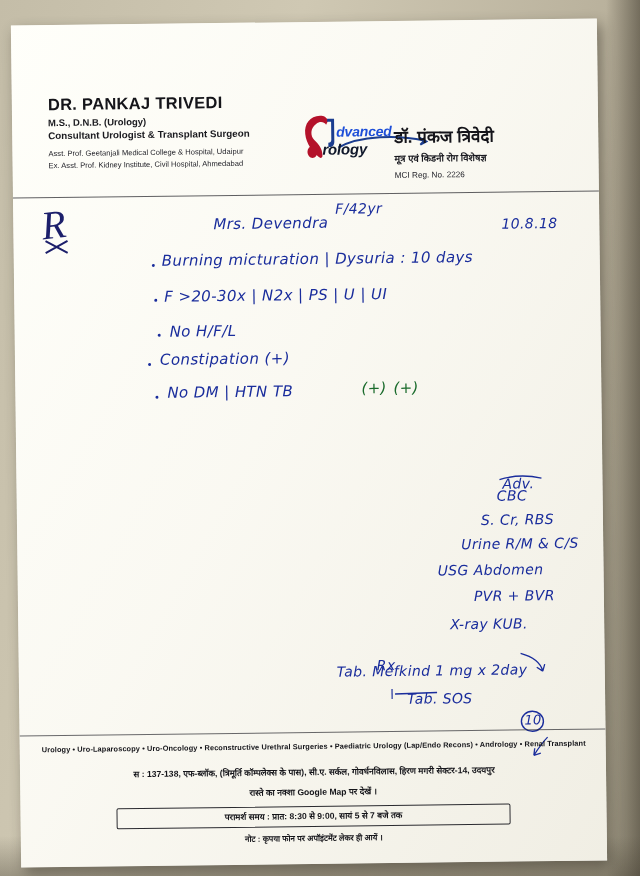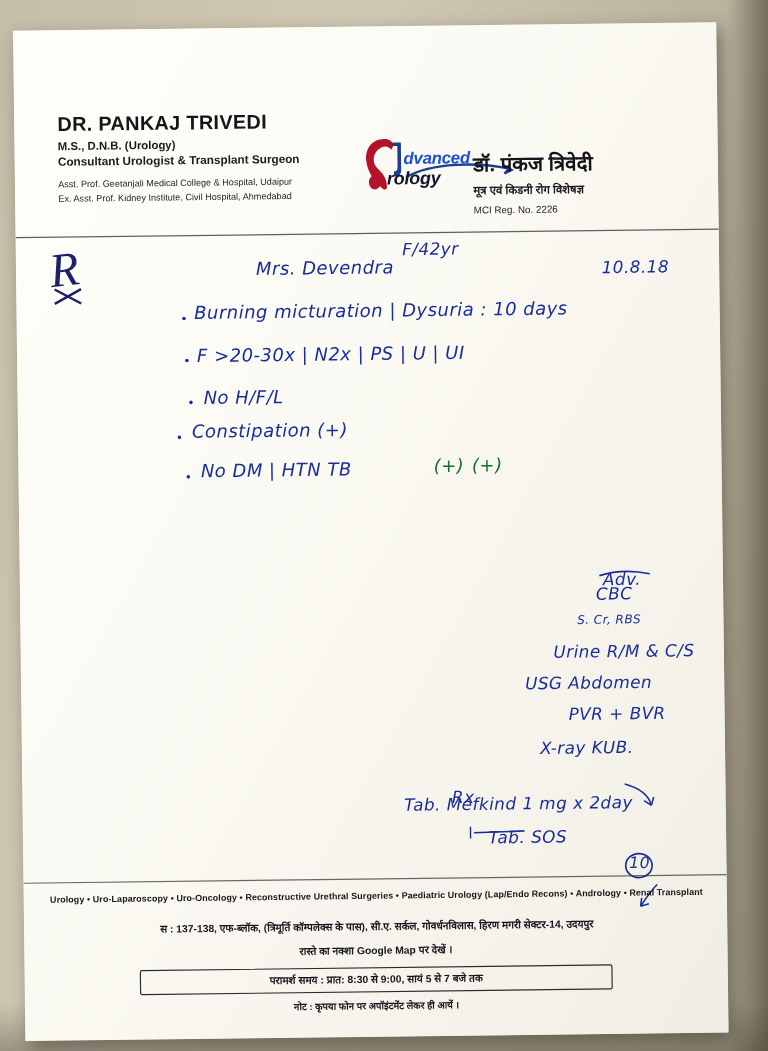--- a/index.html
+++ b/index.html
@@ -341,21 +341,21 @@
 
     <div class="hw hw-green" style="left:346px; top:358px; font-size:15px;">(+)</div>
     <div class="hw hw-green" style="left:378px; top:358px; font-size:15px;">(+)</div>
 
     <div class="hw" style="left:486px; top:444px; font-size:14px;margin-top:12px;">Adv.</div>
     <svg style="position:absolute;left:482px;top:455px;width:44px;height:8px;" viewBox="0 0 44 8">
       <path d="M1 5 C14 1 30 1 43 4" stroke="#1a2d9c" stroke-width="1.4" fill="none"></path>
     </svg>
 
     <div class="hw" style="left:480px; top:468px; font-size:14px;">CBC</div>
-    <div class="hw" style="left:464px; top:492px; font-size:10px;">S. Cr, RBS</div>
+    <div class="hw" style="left:464px; top:492px; font-size:14px;">S. Cr, RBS</div>
     <div class="hw" style="left:444px; top:516px; font-size:14px;">Urine R/M &amp; C/S</div>
     <div class="hw" style="left:420px; top:542px; font-size:14px;">USG Abdomen</div>
     <div class="hw" style="left:456px; top:568px; font-size:14px;">PVR + BVR</div>
     <div class="hw" style="left:432px; top:596px; font-size:14px;">X-ray KUB.</div>
 
     <div class="hw" style="left:358px; top:620px; font-size:14px;margin-top:16px;">Rx</div>
 
     <div class="hw" style="left:318px; top:642px; font-size:14px;">Tab. Mefkind 1 mg x 2day</div>
     <div class="hw" style="left:388px; top:670px; font-size:14px;">Tab. SOS</div>
 

